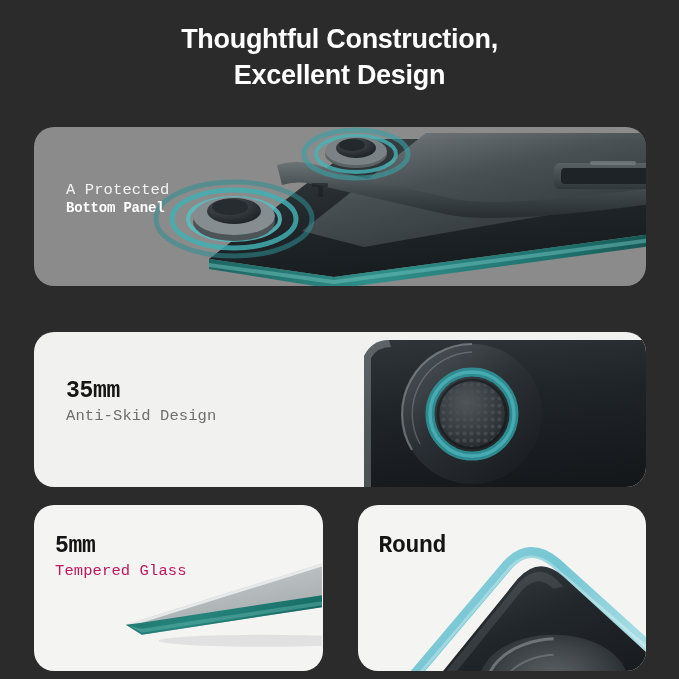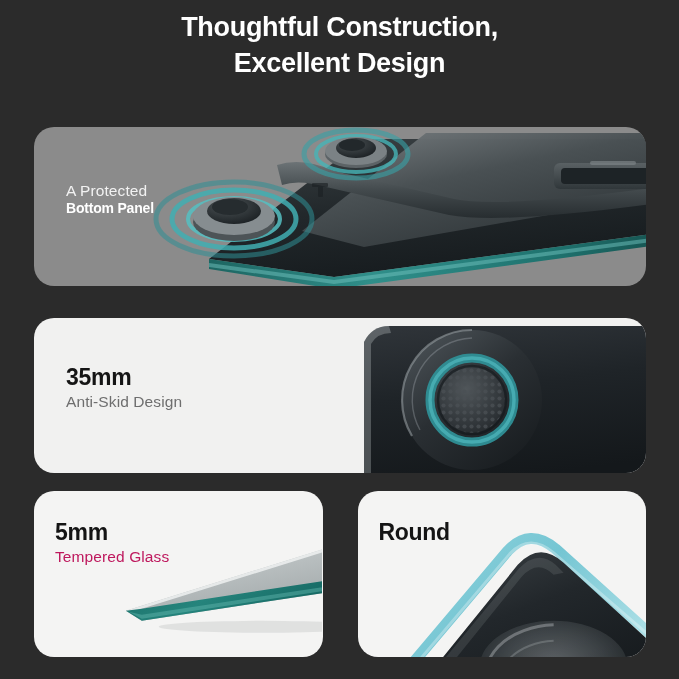--- a/index.html
+++ b/index.html
@@ -11,21 +11,21 @@
     height: 679px;
     background: #2b2b2b;
     font-family: "Liberation Sans", sans-serif;
     overflow: hidden;
     position: relative;
   }
 
   
   .page-title {
     width: 679px;
-    padding-top: 10px;
+    padding-top: 22px;
     text-align: center;
     color: #ffffff;
     font-size: 27px;
     font-weight: bold;
     line-height: 1.32;
     letter-spacing: -0.3px;
   }
   .page-title .tline { display: block; }
 
   
@@ -37,20 +37,21 @@
   }
   .card {
     position: relative;
     border-radius: 20px;
     overflow: hidden;
     box-sizing: border-box;
   }
   .card-text {
     position: absolute;
     z-index: 5;
+    font-family: Liberation Mono, monospace;
   }
   .eyebrow {
     font-size: 15.5px;
     font-weight: normal;
     line-height: 1.25;
     letter-spacing: 0.1px;
   }
   .headline {
     font-size: 14px;
     font-weight: bold;
@@ -84,21 +85,21 @@
 
   .panel-art {
     position: absolute;
     inset: 0;
     z-index: 2;
   }
 
   
   #card-padding {
     height: 155px;
-    margin-top: 32px;
+    margin-top: 46px;
     background: #f1f1f0;
   }
   #card-padding .card-text {
     left: 32px;
     top: 46px;
   }
   #card-padding .big-num { color: #151515; }
   #card-padding .sub { color: #6e6e6e; }
 
   .pad-art {

